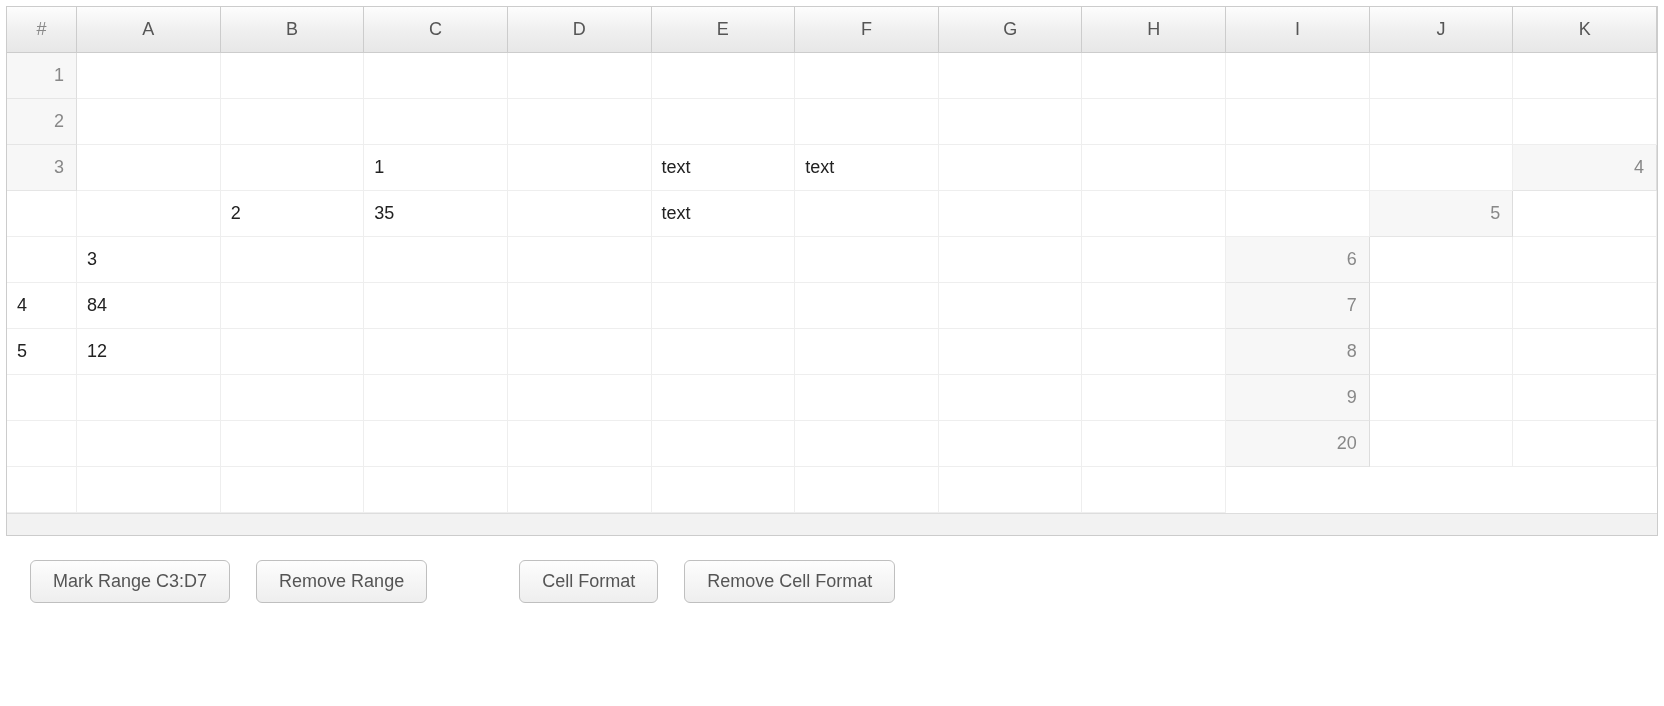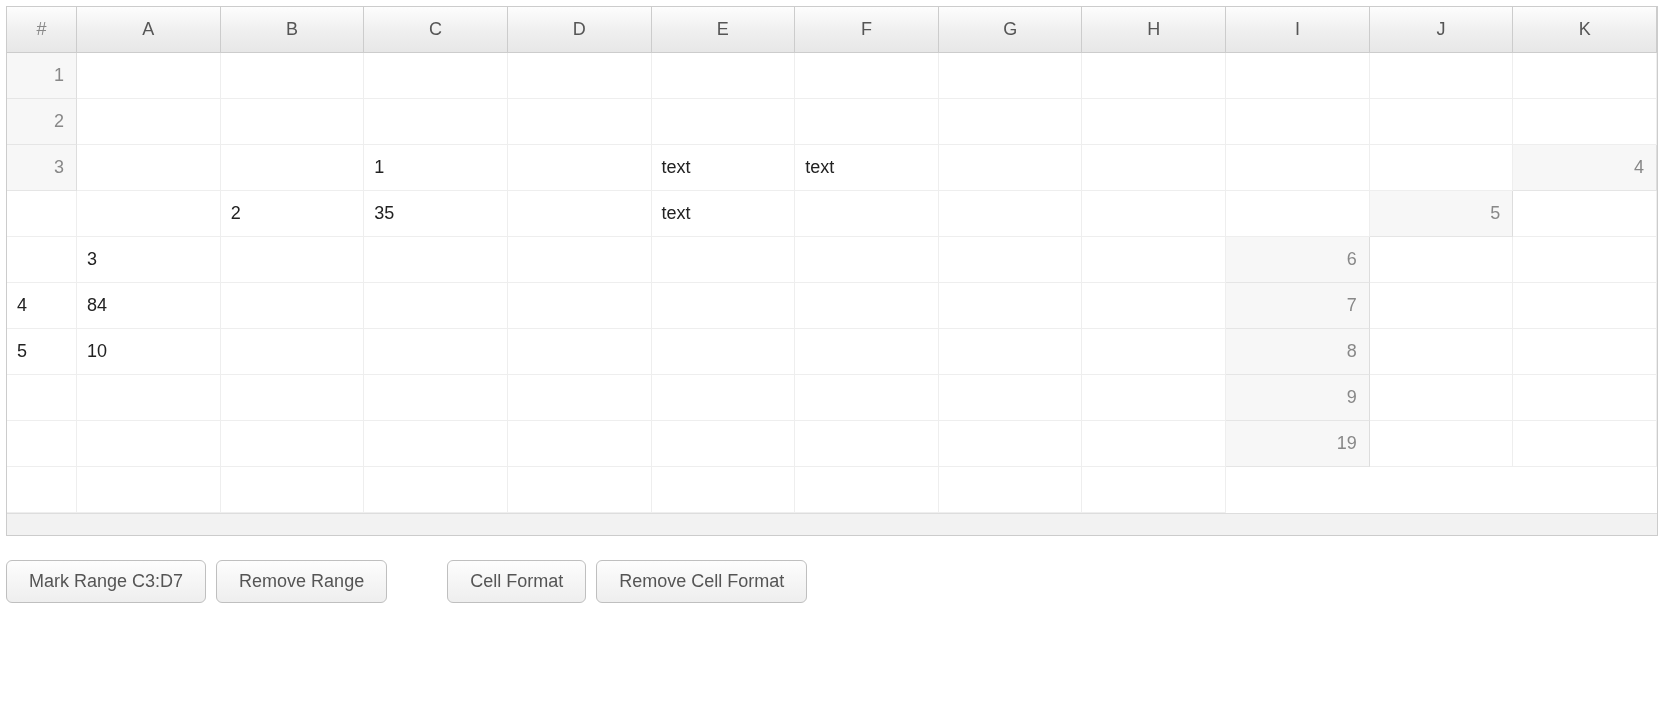--- a/index.html
+++ b/index.html
@@ -70,23 +70,23 @@
       align-items: center;
       color: #222;
       background: #fff;
     }
     .scrollbar-track {
       height: 22px;
       background: #f2f2f2;
       border-top: 1px solid #ddd;
     }
     .button-bar {
-      padding: 18px 6px;
-      display: flex;
-      gap: 10px;
+      padding: 18px 30px;
+      display: flex;
+      gap: 26px;
       align-items: center;
     }
     .btn {
       background: linear-gradient(to bottom, #fdfdfd, #eeeeee);
       border: 1px solid #bfbfbf;
       border-radius: 6px;
       padding: 10px 22px;
       font-size: 18px;
       color: #555;
       cursor: pointer;
@@ -187,21 +187,21 @@
     <div class="data-cell"></div>
     <div class="data-cell"></div>
     <div class="data-cell"></div>
     <div class="data-cell"></div>
     <div class="data-cell"></div>
 
     <div class="row-header">7</div>
     <div class="data-cell"></div>
     <div class="data-cell"></div>
     <div class="data-cell">5</div>
-    <div class="data-cell">10</div>
+    <div class="data-cell">12</div>
     <div class="data-cell"></div>
     <div class="data-cell"></div>
     <div class="data-cell"></div>
     <div class="data-cell"></div>
     <div class="data-cell"></div>
     <div class="data-cell"></div>
     <div class="data-cell"></div>
 
     <div class="row-header">8</div>
     <div class="data-cell"></div>
@@ -222,21 +222,21 @@
     <div class="data-cell"></div>
     <div class="data-cell"></div>
     <div class="data-cell"></div>
     <div class="data-cell"></div>
     <div class="data-cell"></div>
     <div class="data-cell"></div>
     <div class="data-cell"></div>
     <div class="data-cell"></div>
     <div class="data-cell"></div>
 
-    <div class="row-header">19</div>
+    <div class="row-header">20</div>
     <div class="data-cell"></div>
     <div class="data-cell"></div>
     <div class="data-cell"></div>
     <div class="data-cell"></div>
     <div class="data-cell"></div>
     <div class="data-cell"></div>
     <div class="data-cell"></div>
     <div class="data-cell"></div>
     <div class="data-cell"></div>
     <div class="data-cell"></div>

